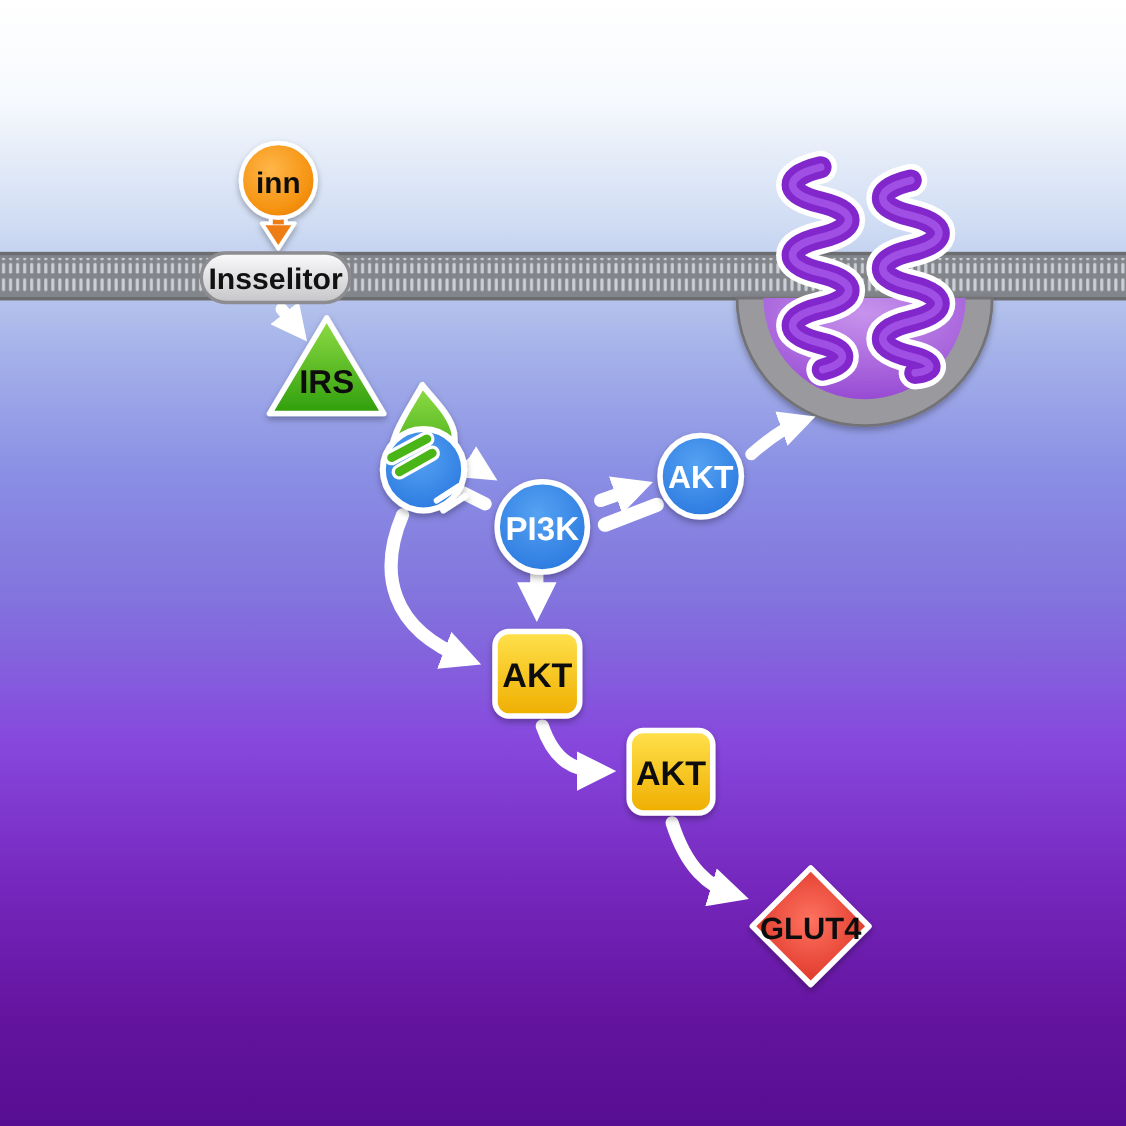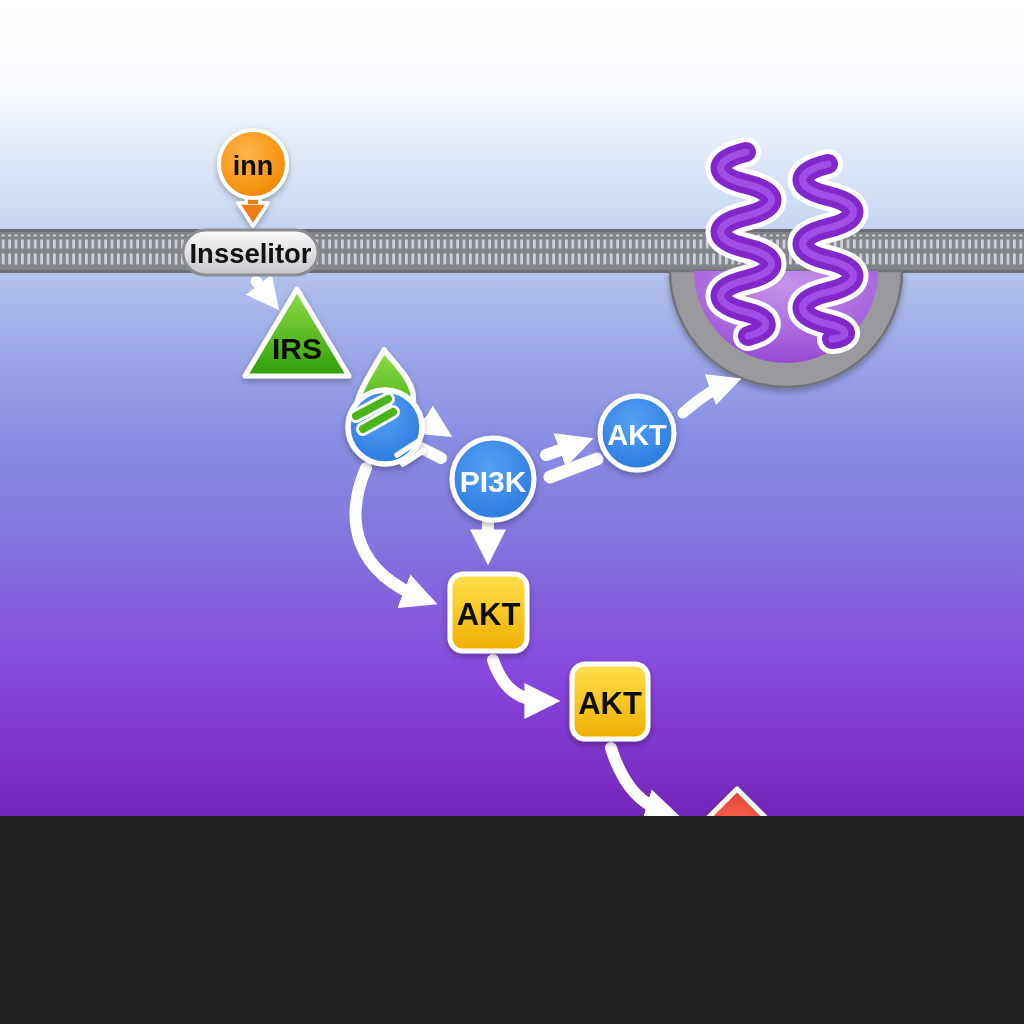--- a/index.html
+++ b/index.html
@@ -1,18 +1,18 @@
 <!DOCTYPE html>
 <html><head>
 <meta charset="utf-8">
 <style>
   html,body{margin:0;padding:0;background:#222;}
   .canvas{
     position:relative;
-    width:1024px;height:816px;
+    width:1024px;height:1024px;
     overflow:hidden;
     font-family:"Liberation Sans", sans-serif;
   }
   svg{display:block;}
   text{
     font-family:"Liberation Sans", sans-serif;
     font-weight:bold;
   }
   .node-label-dark{fill:#111111;}
   .node-label-light{fill:#ffffff;}

